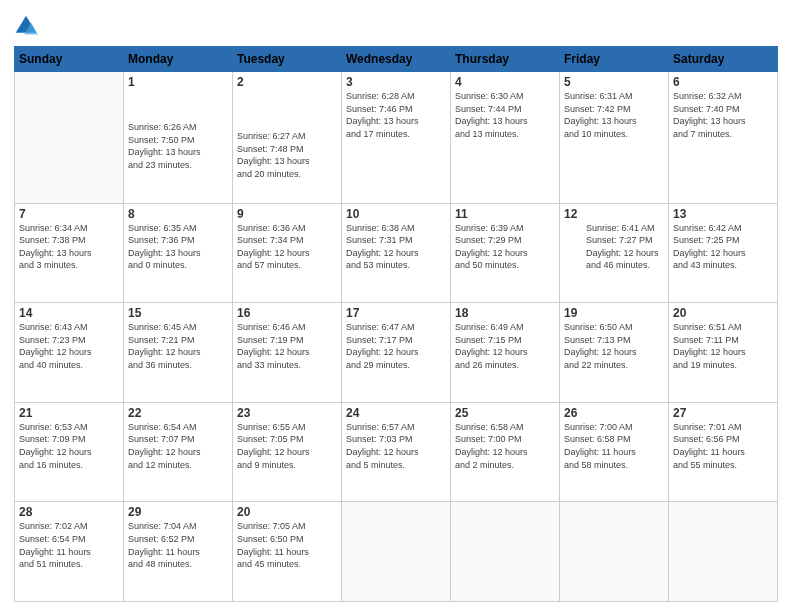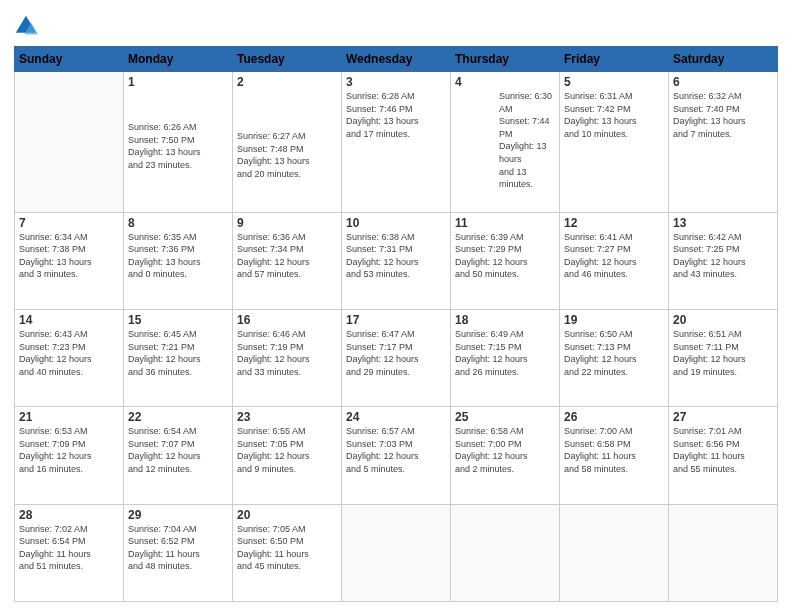--- a/index.html
+++ b/index.html
@@ -151,21 +151,21 @@
           </td>
           <td>
             <span class="day-number">3</span>
             <div class="day-info" style="white-space: pre-line;">Sunrise: 6:28 AM
 Sunset: 7:46 PM
 Daylight: 13 hours
 and 17 minutes.</div>
           </td>
           <td>
             <span class="day-number">4</span>
-            <div class="day-info" style="white-space: pre-line; margin-left: 44px;">Sunrise: 6:30 AM
+            <div class="day-info" style="white-space: pre-line;">Sunrise: 6:30 AM
 Sunset: 7:44 PM
 Daylight: 13 hours
 and 13 minutes.</div>
           </td>
           <td>
             <span class="day-number">5</span>
             <div class="day-info" style="white-space: pre-line;">Sunrise: 6:31 AM
 Sunset: 7:42 PM
 Daylight: 13 hours
 and 10 minutes.</div>
@@ -209,21 +209,21 @@
           </td>
           <td>
             <span class="day-number">11</span>
             <div class="day-info" style="white-space: pre-line;">Sunrise: 6:39 AM
 Sunset: 7:29 PM
 Daylight: 12 hours
 and 50 minutes.</div>
           </td>
           <td>
             <span class="day-number">12</span>
-            <div class="day-info" style="white-space: pre-line;">Sunrise: 6:41 AM
+            <div class="day-info" style="white-space: pre-line; margin-left: 22px;">Sunrise: 6:41 AM
 Sunset: 7:27 PM
 Daylight: 12 hours
 and 46 minutes.</div>
           </td>
           <td>
             <span class="day-number">13</span>
             <div class="day-info" style="white-space: pre-line;">Sunrise: 6:42 AM
 Sunset: 7:25 PM
 Daylight: 12 hours
 and 43 minutes.</div>

